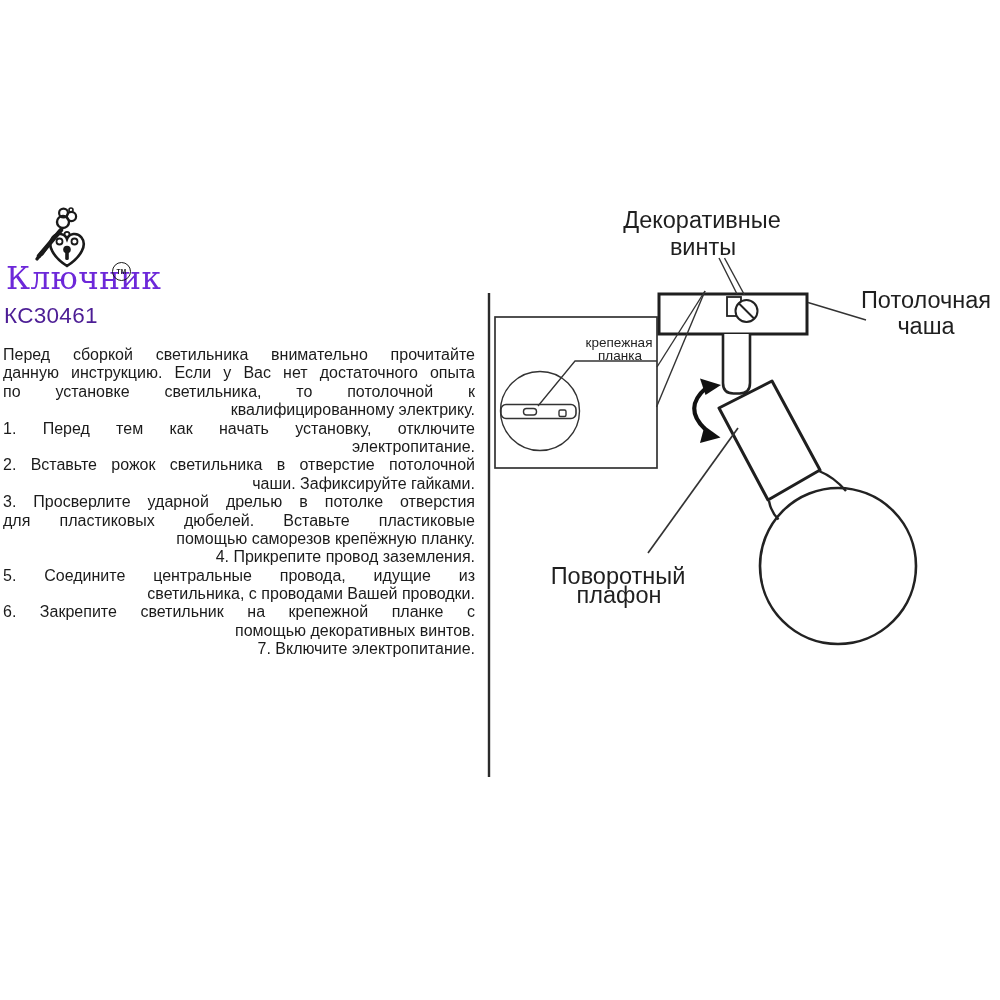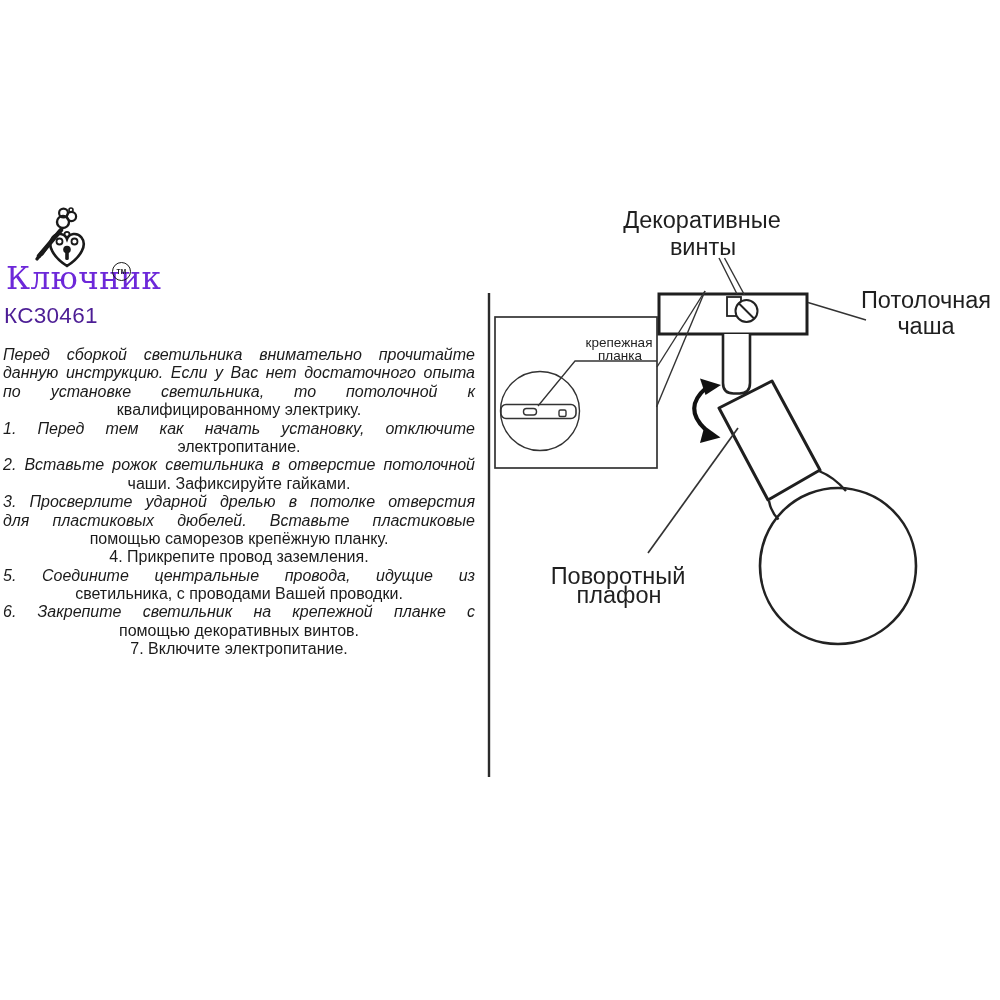--- a/index.html
+++ b/index.html
@@ -18,22 +18,22 @@
     border-radius:50%;font-size:6.5px;font-weight:bold;display:flex;align-items:center;justify-content:center;
     color:#1a1a1a;letter-spacing:.3px;
   }
   .product-code{
     position:absolute;left:4px;top:304px;font-size:22.5px;color:#4c1d95;line-height:1.1;letter-spacing:.3px;
   }
   .instructions{
     position:absolute;left:3px;top:346px;width:472px;
     font-size:16px;line-height:18.4px;color:#1b1b1b;
   }
-  .ln{white-space:nowrap;text-align:center;height:18.4px;}
-  .ln.j{white-space:normal;text-align:justify;text-align-last:justify;font-style:italic;}
+  .ln{white-space:nowrap;text-align:right;height:18.4px;}
+  .ln.j{white-space:normal;text-align:justify;text-align-last:justify;}
   svg text{fill:#1f1f1f;font-family:"Liberation Sans",sans-serif;}
   .lbl-big{font-size:23.5px;}
   .lbl-small{font-size:13.5px;}
 </style>
 </head>
 <body>
 
 <svg id="diagram-svg" width="1000" height="1000" viewBox="0 0 1000 1000">
 
   <g stroke="#1a1a1a" fill="none" stroke-linecap="round">

